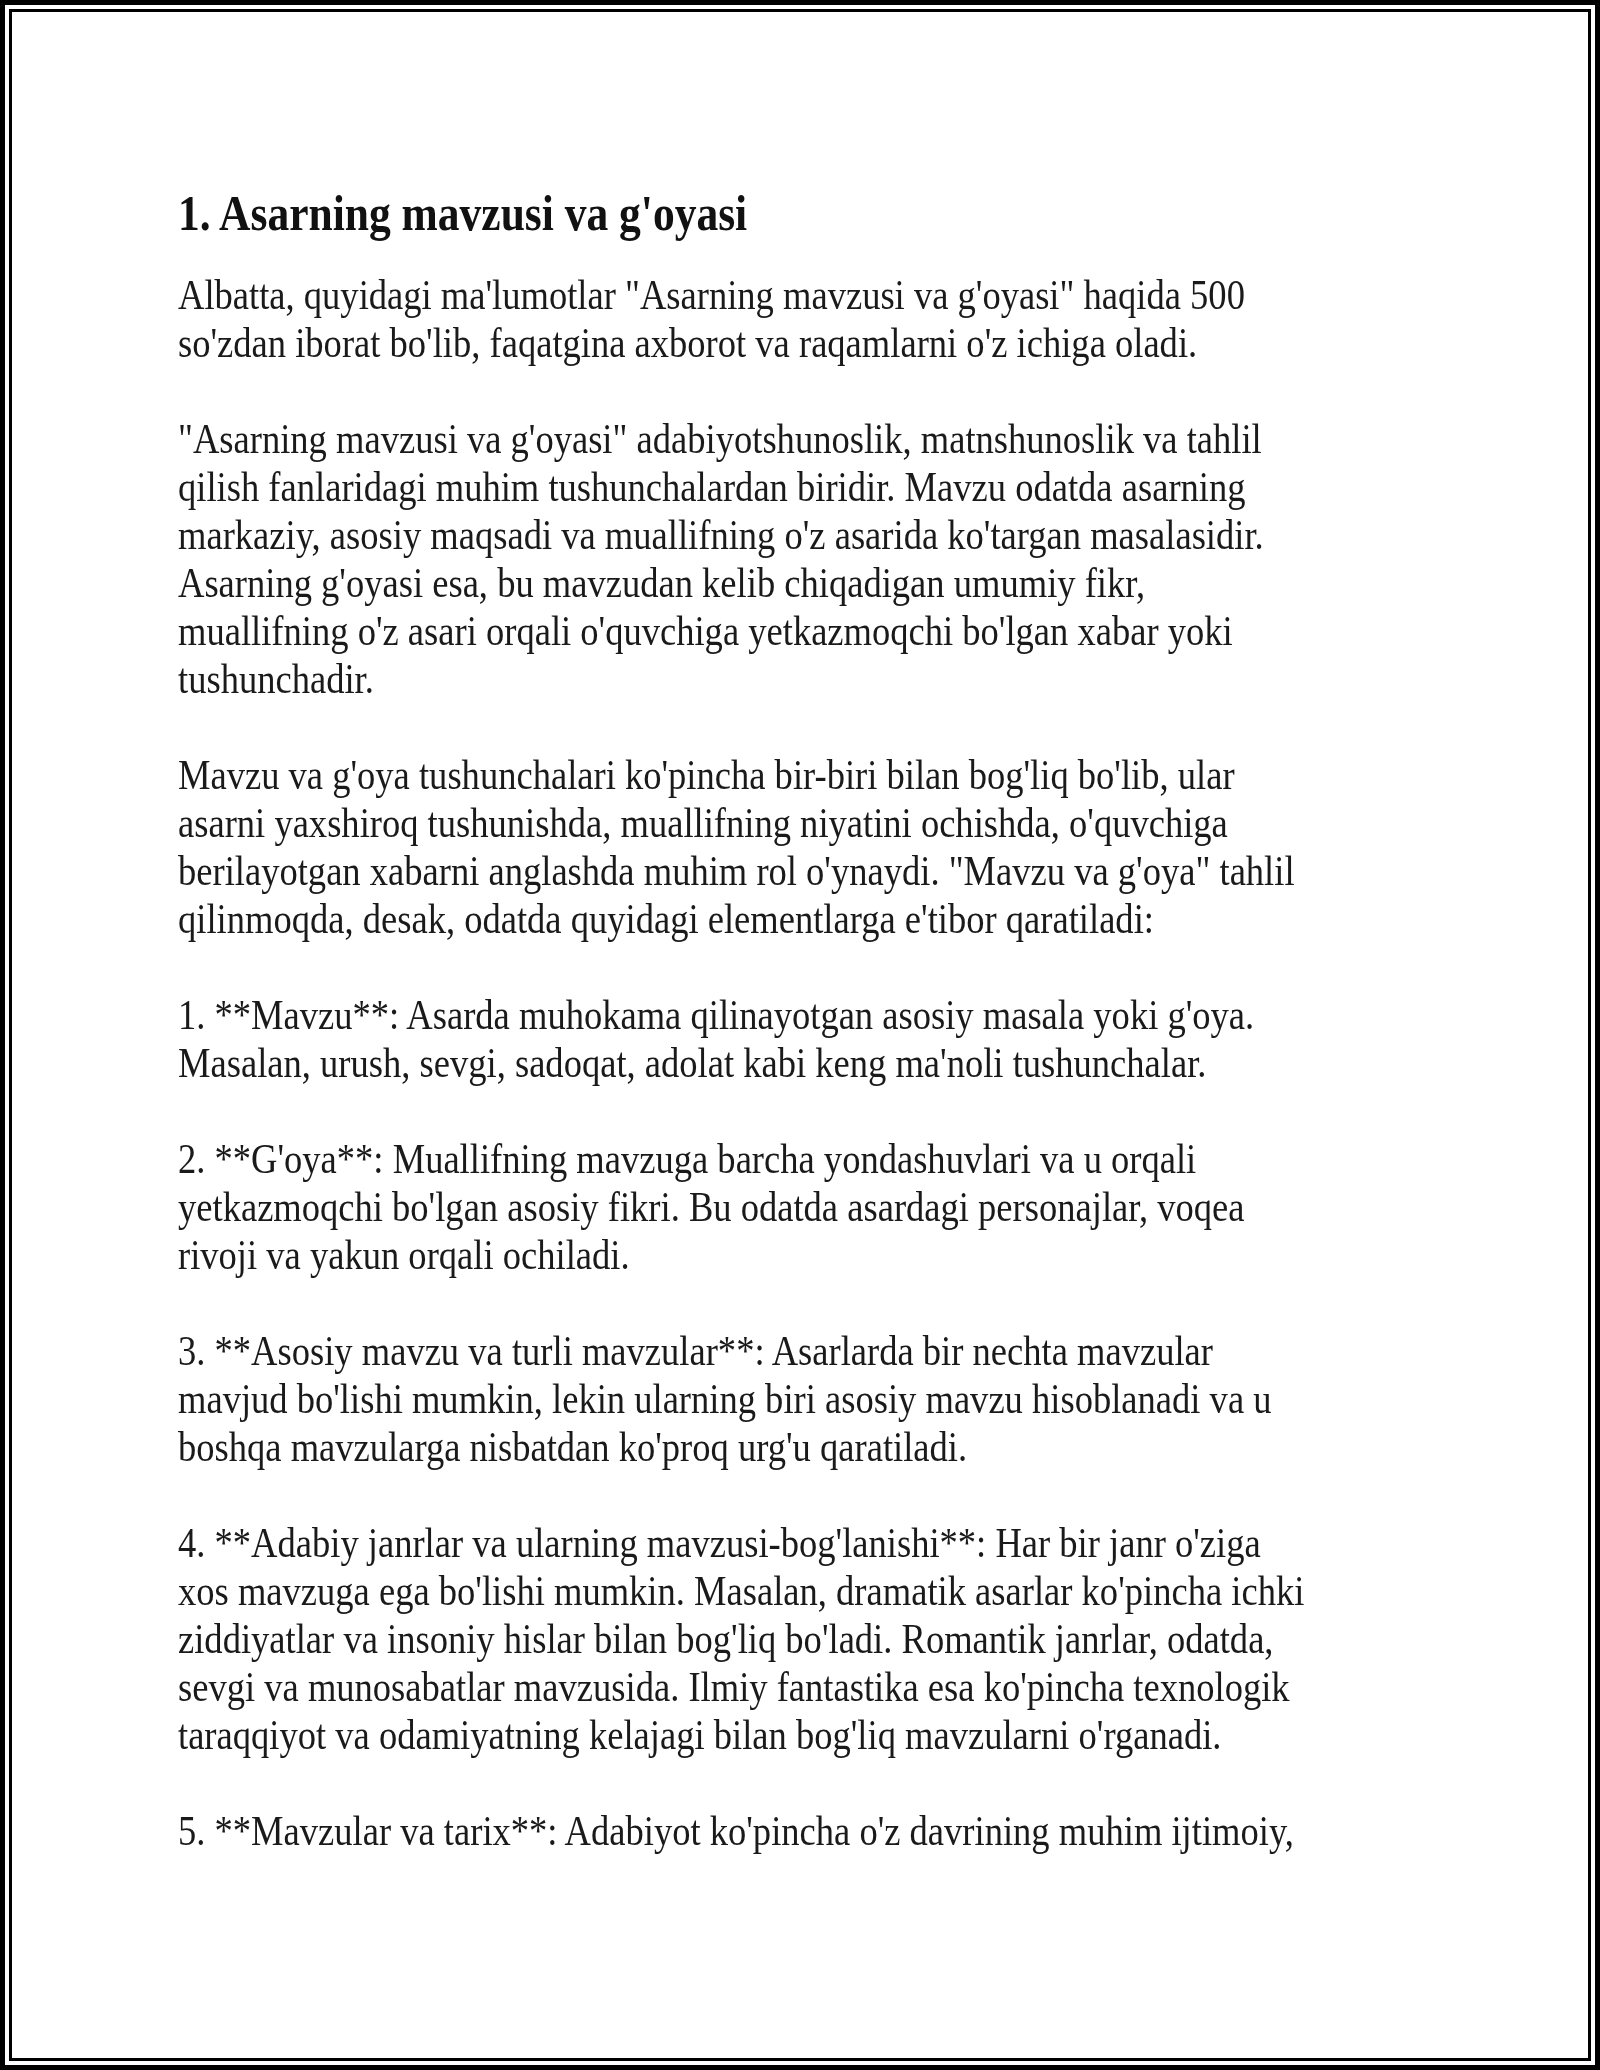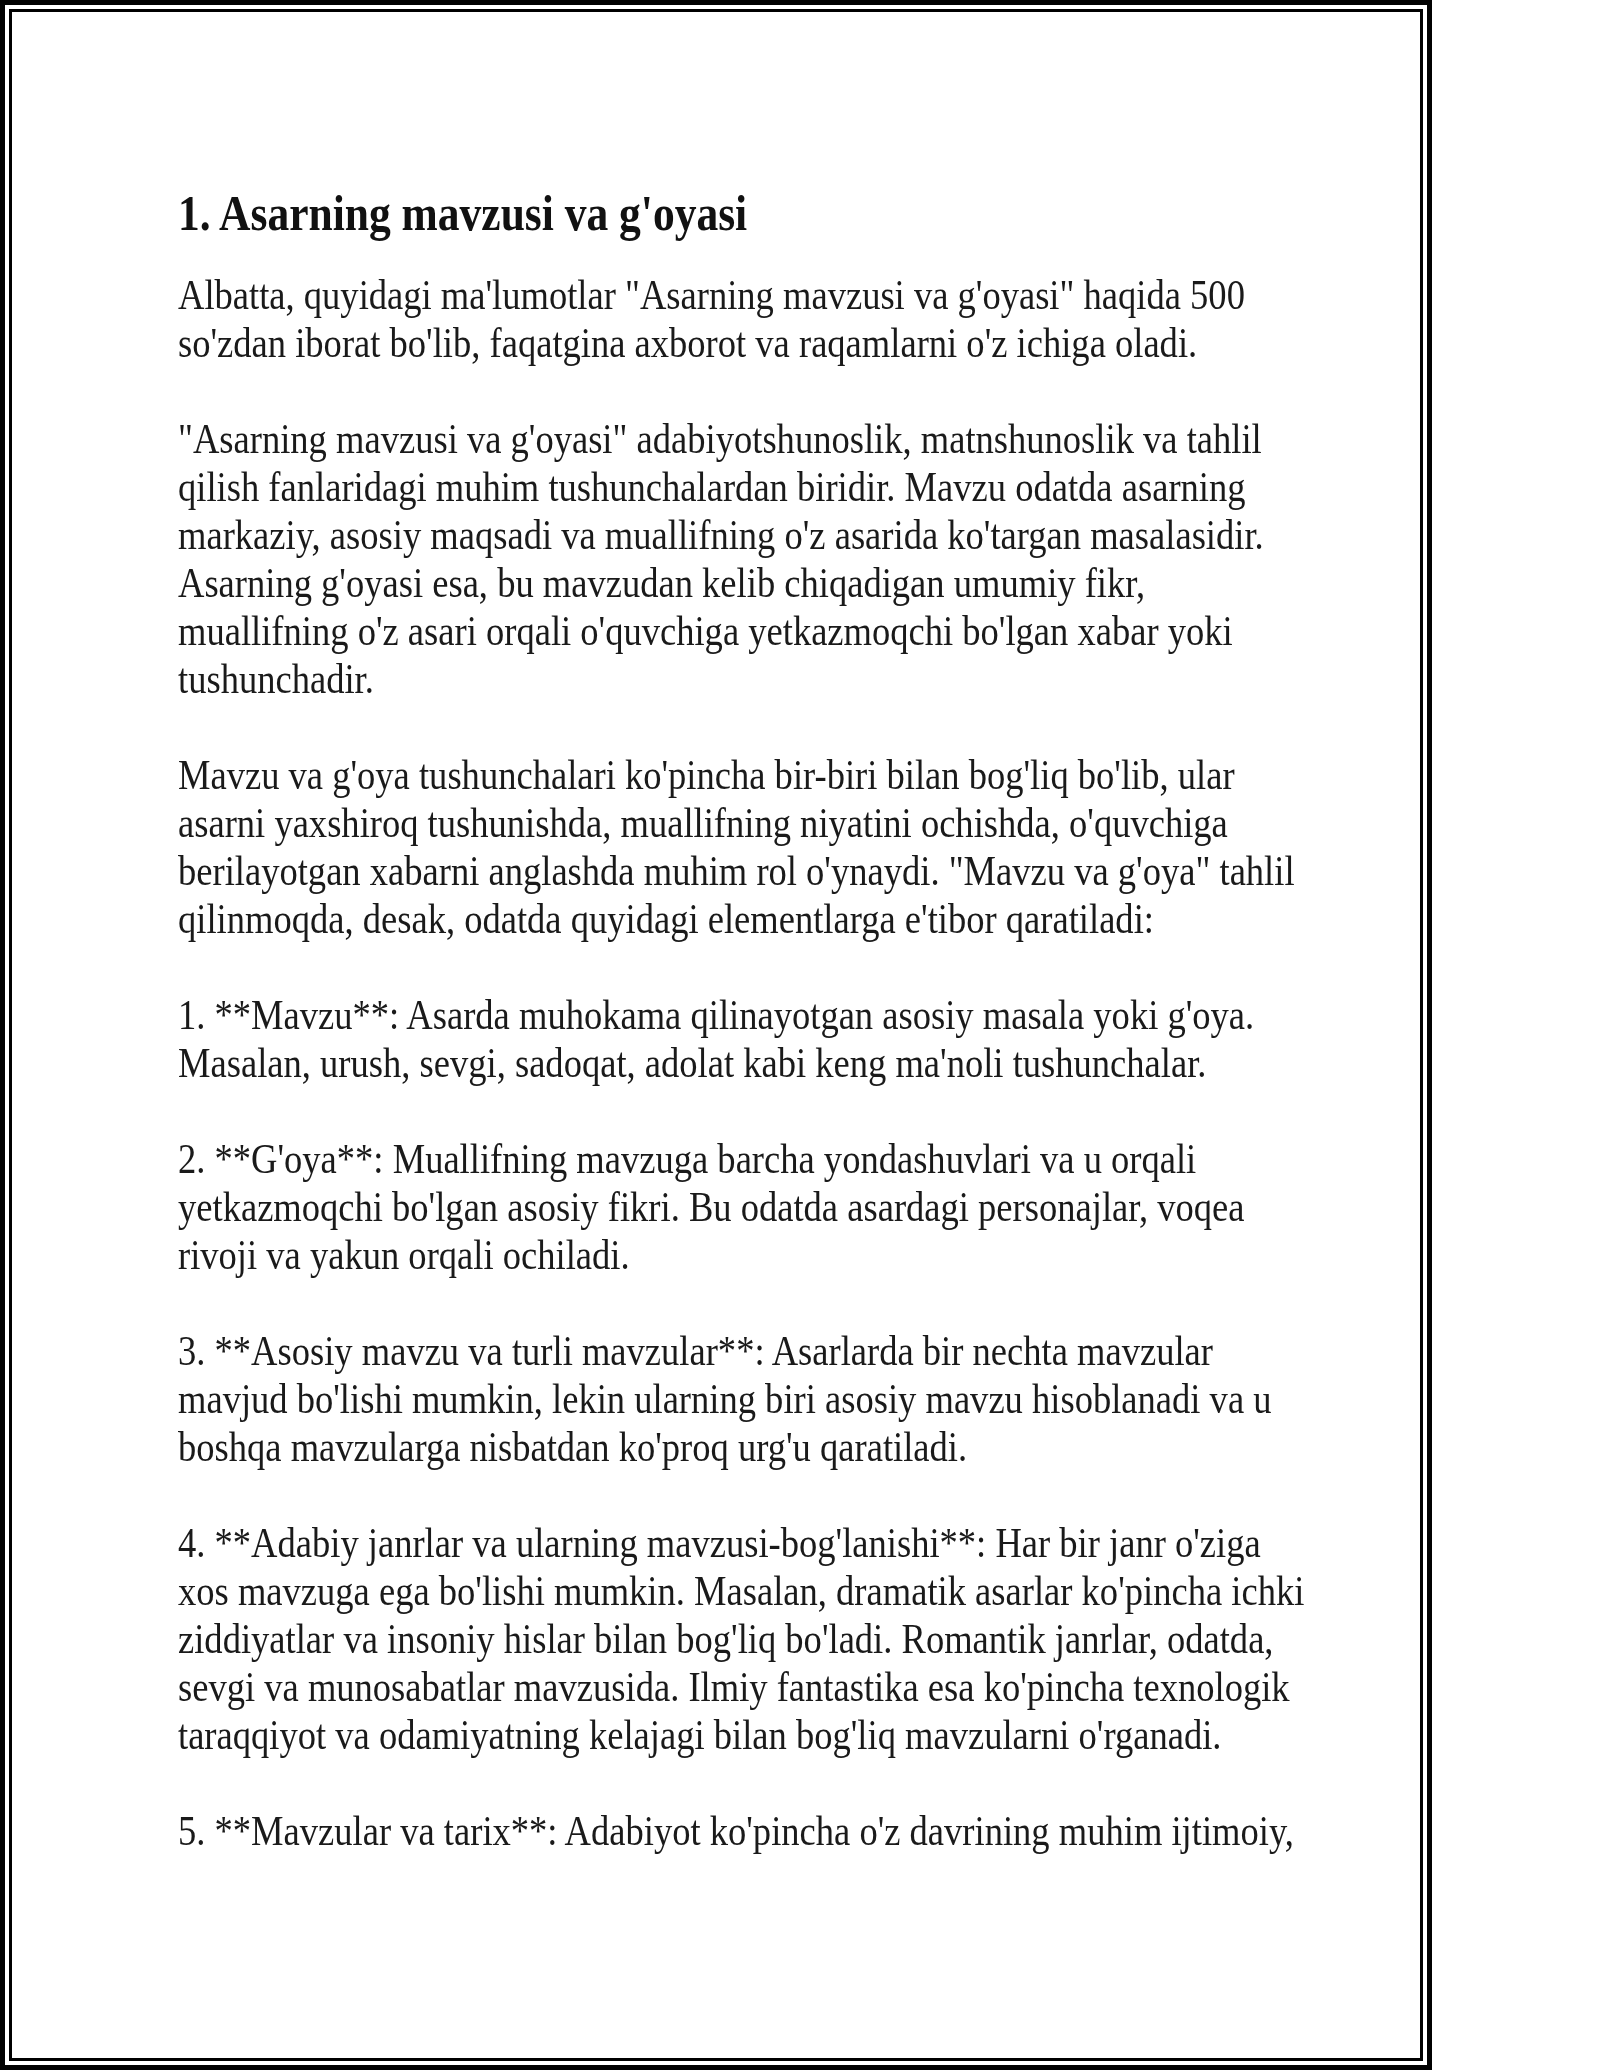--- a/index.html
+++ b/index.html
@@ -2,21 +2,21 @@
 <html><head>
 <meta charset="utf-8">
 <style>
   html, body {
     margin: 0;
     padding: 0;
     background: #ffffff;
   }
   .page {
     position: relative;
-    width: 1432px;
+    width: 1600px;
     height: 2070px;
     box-sizing: border-box;
     background: #ffffff;
     border: 5px solid #000000;
     padding: 4px;
   }
   .page-inner {
     width: 100%;
     height: 100%;
     box-sizing: border-box;

